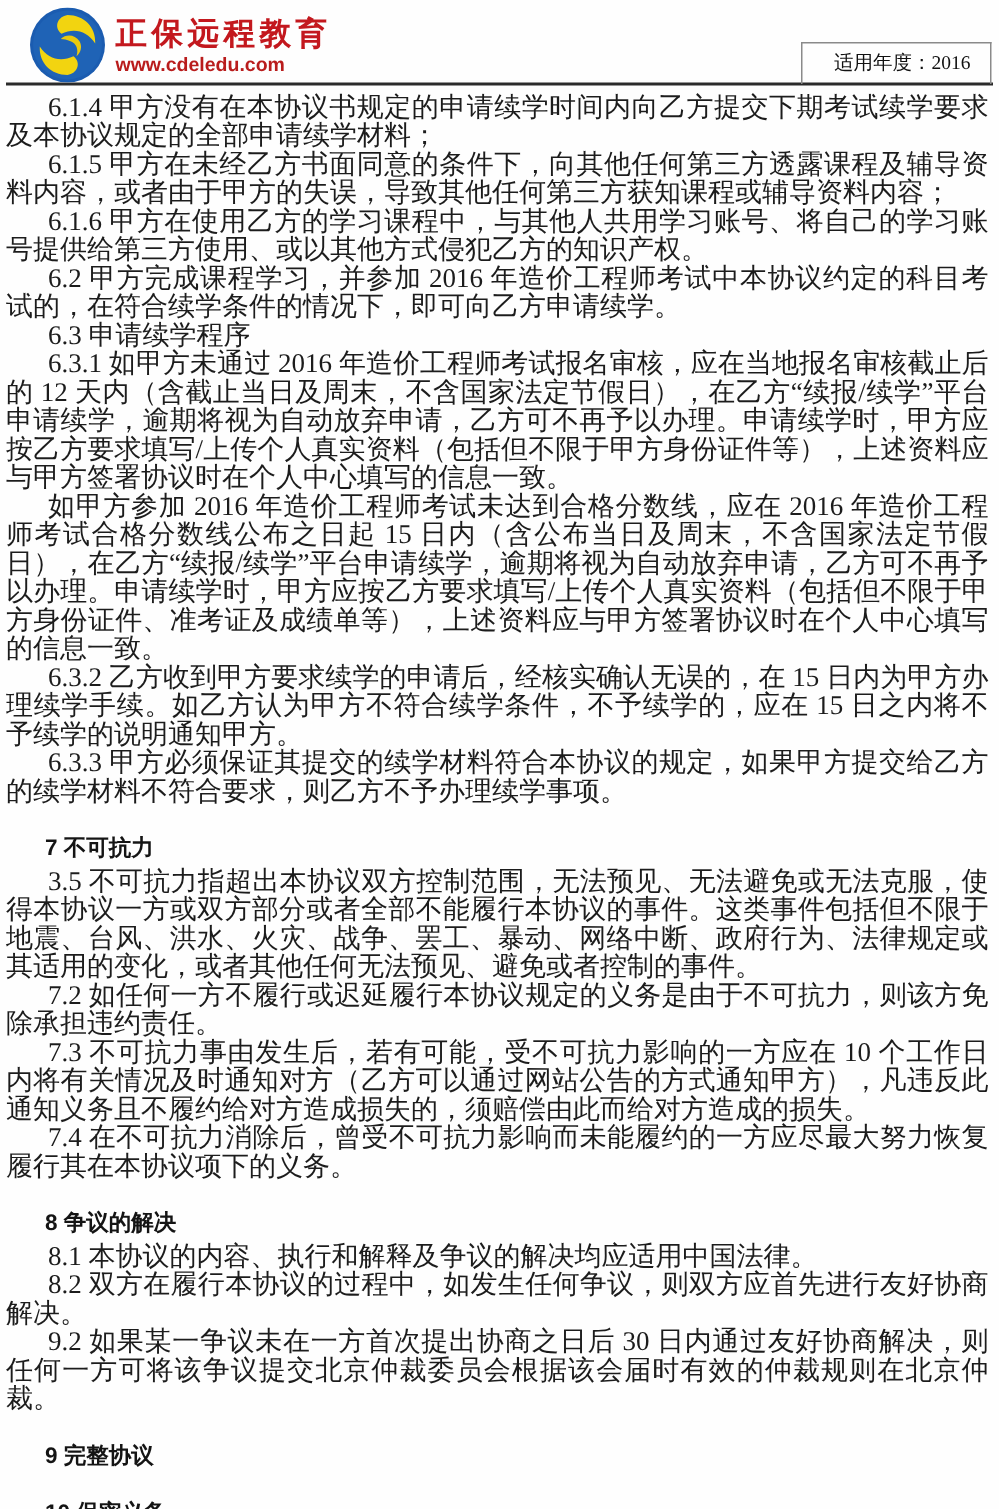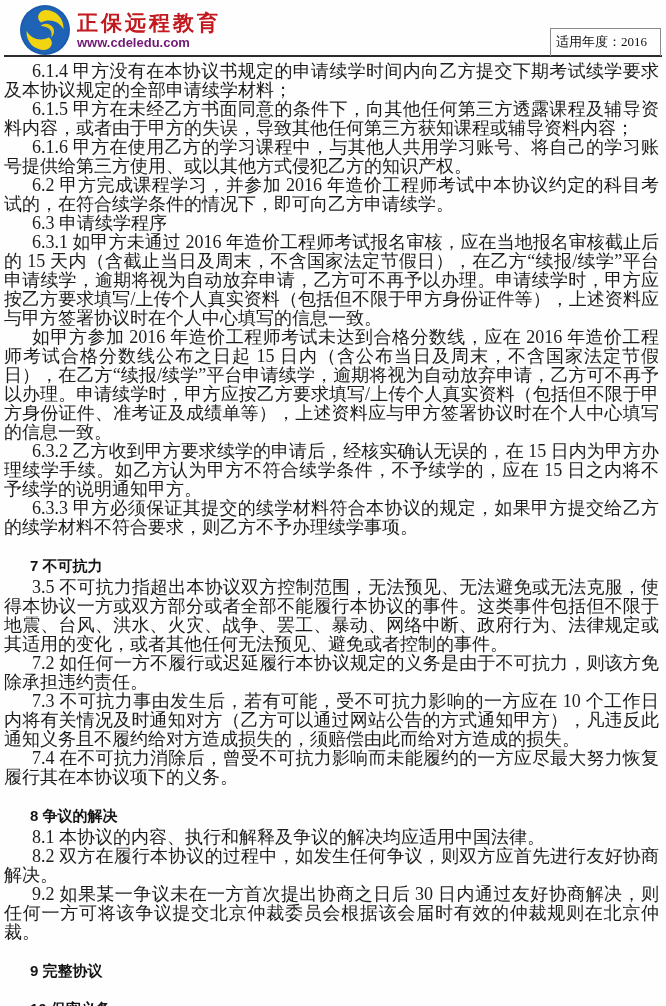--- a/index.html
+++ b/index.html
@@ -30,28 +30,28 @@
     font-weight: bold;
     font-size: 21px;
     color: #c3181e;
     letter-spacing: 3px;
     line-height: 24px;
   }
   .brand-url {
     font-family: "Liberation Sans", sans-serif;
     font-weight: bold;
     font-size: 13px;
-    color: #701a75;
+    color: #b91c1c;
     line-height: 15px;
   }
   .year-box {
     position: absolute; right: 1px; bottom: -1px;
     border: 1px solid #8a8a8a;
     border-bottom: none;
-    padding: 4px 13px 5px 5px;
+    padding: 4px 13px 5px 21px;
     font-size: 13px;
     color: #111;
     background: transparent;
   }
   
   .content {
     padding: 5px 7px 0 4px;
     text-align: justify;
   }
   .para {
@@ -98,21 +98,21 @@
     </div>
     <div class="year-box">适用年度：2016</div>
   </div>
 
   <div class="content">
       <p class="para">6.1.4 甲方没有在本协议书规定的申请续学时间内向乙方提交下期考试续学要求及本协议规定的全部申请续学材料；</p>
       <p class="para">6.1.5 甲方在未经乙方书面同意的条件下，向其他任何第三方透露课程及辅导资料内容，或者由于甲方的失误，导致其他任何第三方获知课程或辅导资料内容；</p>
       <p class="para">6.1.6 甲方在使用乙方的学习课程中，与其他人共用学习账号、将自己的学习账号提供给第三方使用、或以其他方式侵犯乙方的知识产权。</p>
       <p class="para">6.2 甲方完成课程学习，并参加 2016 年造价工程师考试中本协议约定的科目考试的，在符合续学条件的情况下，即可向乙方申请续学。</p>
       <p class="para">6.3 申请续学程序</p>
-      <p class="para">6.3.1 如甲方未通过 2016 年造价工程师考试报名审核，应在当地报名审核截止后的 15 天内（含截止当日及周末，不含国家法定节假日），在乙方“续报/续学”平台申请续学，逾期将视为自动放弃申请，乙方可不再予以办理。申请续学时，甲方应按乙方要求填写/上传个人真实资料（包括但不限于甲方身份证件等），上述资料应与甲方签署协议时在个人中心填写的信息一致。</p>
+      <p class="para">6.3.1 如甲方未通过 2016 年造价工程师考试报名审核，应在当地报名审核截止后的 12 天内（含截止当日及周末，不含国家法定节假日），在乙方“续报/续学”平台申请续学，逾期将视为自动放弃申请，乙方可不再予以办理。申请续学时，甲方应按乙方要求填写/上传个人真实资料（包括但不限于甲方身份证件等），上述资料应与甲方签署协议时在个人中心填写的信息一致。</p>
       <p class="para">如甲方参加 2016 年造价工程师考试未达到合格分数线，应在 2016 年造价工程师考试合格分数线公布之日起 15 日内（含公布当日及周末，不含国家法定节假日），在乙方“续报/续学”平台申请续学，逾期将视为自动放弃申请，乙方可不再予以办理。申请续学时，甲方应按乙方要求填写/上传个人真实资料（包括但不限于甲方身份证件、准考证及成绩单等），上述资料应与甲方签署协议时在个人中心填写的信息一致。</p>
       <p class="para">6.3.2 乙方收到甲方要求续学的申请后，经核实确认无误的，在 15 日内为甲方办理续学手续。如乙方认为甲方不符合续学条件，不予续学的，应在 15 日之内将不予续学的说明通知甲方。</p>
       <p class="para">6.3.3 甲方必须保证其提交的续学材料符合本协议的规定，如果甲方提交给乙方的续学材料不符合要求，则乙方不予办理续学事项。</p>
       <p class="heading">7 不可抗力</p>
       <p class="para">3.5 不可抗力指超出本协议双方控制范围，无法预见、无法避免或无法克服，使得本协议一方或双方部分或者全部不能履行本协议的事件。这类事件包括但不限于地震、台风、洪水、火灾、战争、罢工、暴动、网络中断、政府行为、法律规定或其适用的变化，或者其他任何无法预见、避免或者控制的事件。</p>
       <p class="para">7.2 如任何一方不履行或迟延履行本协议规定的义务是由于不可抗力，则该方免除承担违约责任。</p>
       <p class="para">7.3 不可抗力事由发生后，若有可能，受不可抗力影响的一方应在 10 个工作日内将有关情况及时通知对方（乙方可以通过网站公告的方式通知甲方），凡违反此通知义务且不履约给对方造成损失的，须赔偿由此而给对方造成的损失。</p>
       <p class="para">7.4 在不可抗力消除后，曾受不可抗力影响而未能履约的一方应尽最大努力恢复履行其在本协议项下的义务。</p>
       <p class="heading">8 争议的解决</p>
       <p class="para">8.1 本协议的内容、执行和解释及争议的解决均应适用中国法律。</p>

